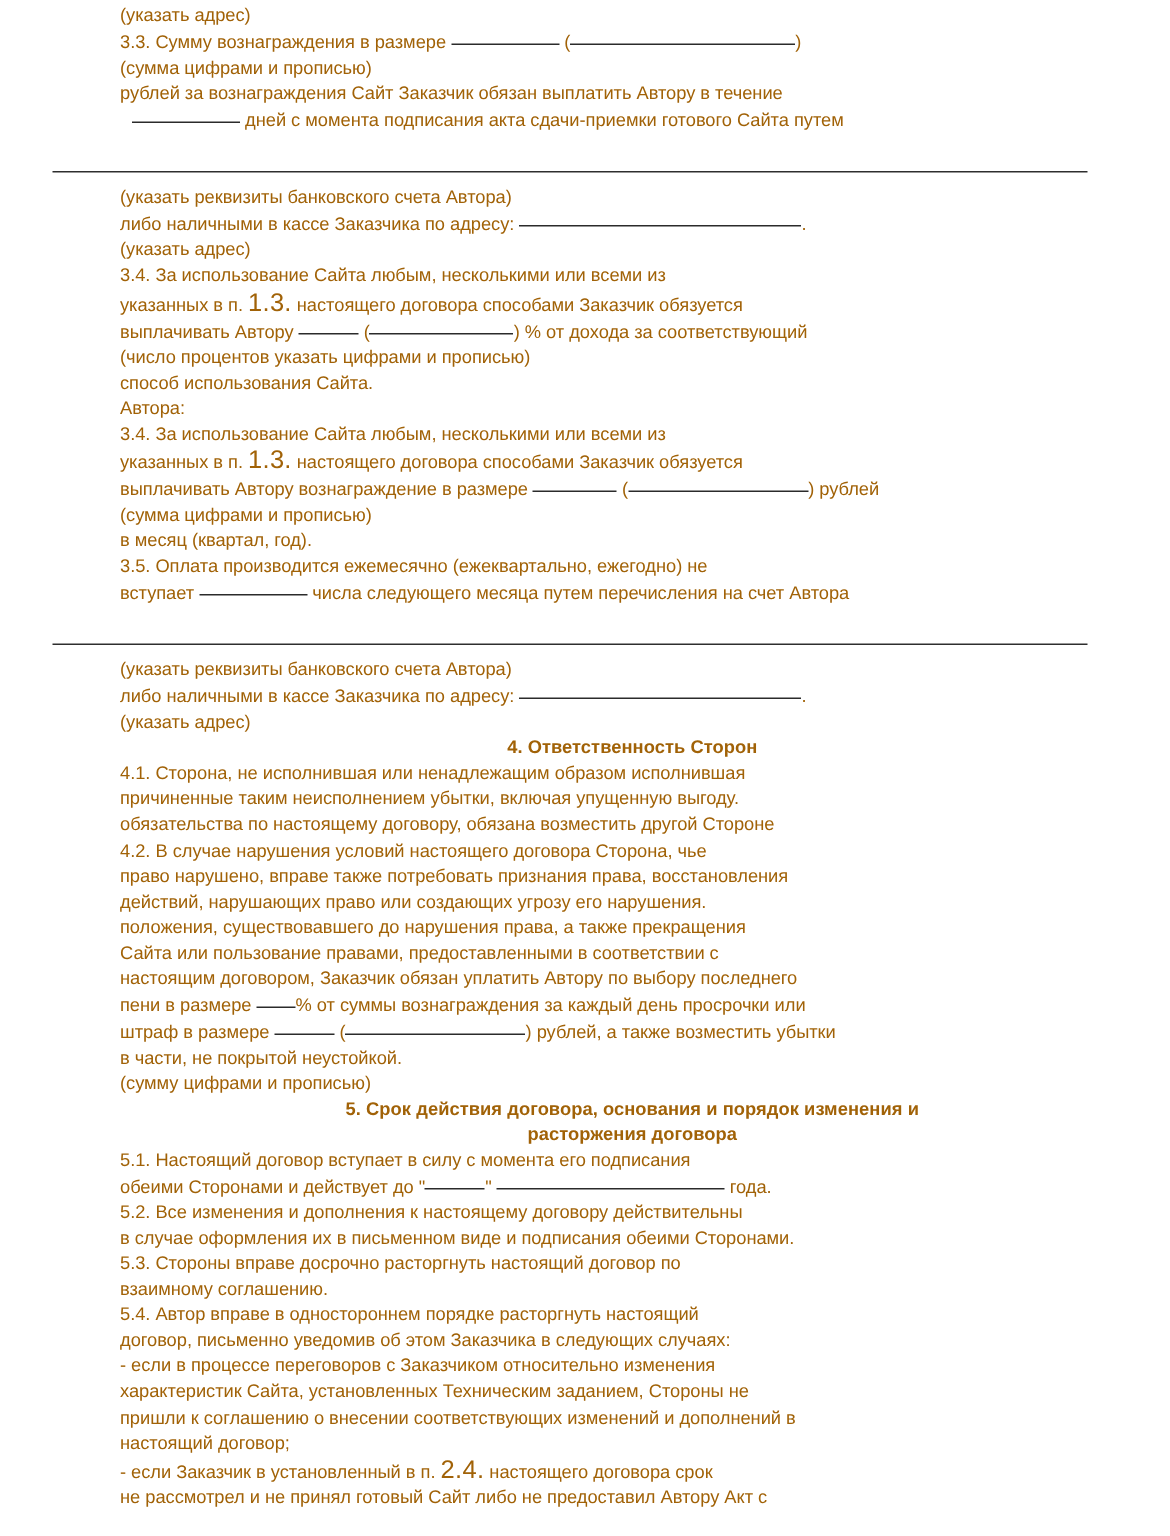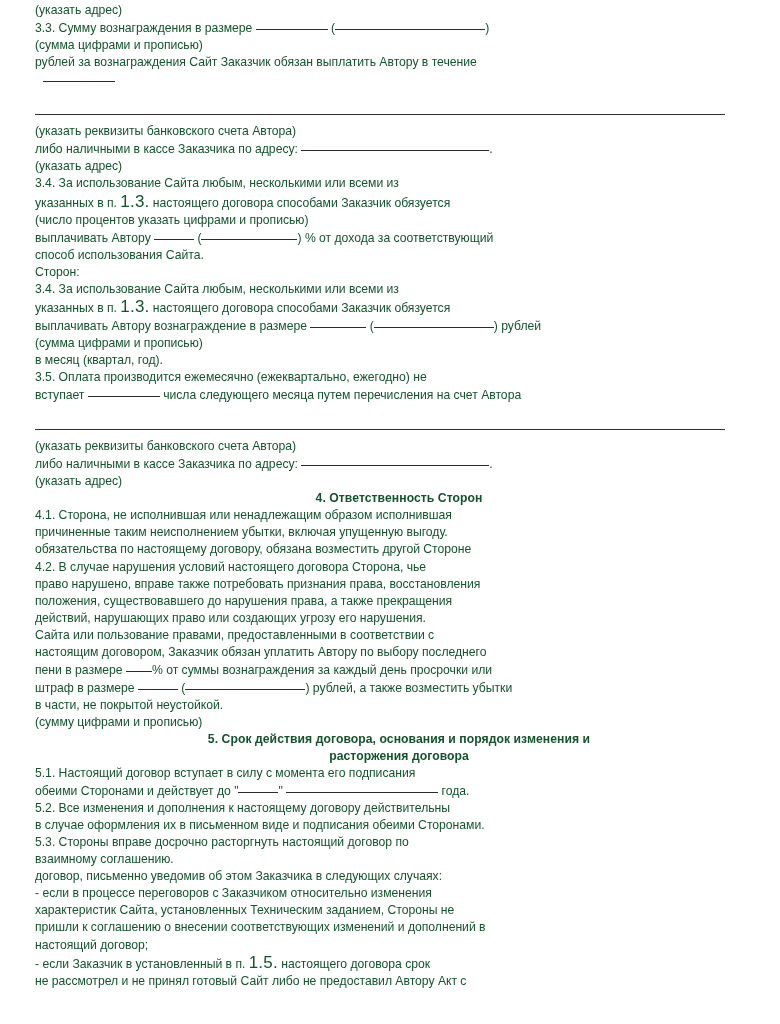--- a/index.html
+++ b/index.html
@@ -28,21 +28,22 @@
     position: absolute;
     left: 35px;
     top: 2px;
     width: 728px;
   }
   .ln {
     font-size: 12.2px;
     line-height: 17.05px;
     white-space: pre;
     letter-spacing: -0.02px;
-    color: #14532d;
+    color: #a16207;
+    margin-left: 45px;
   }
   .ln.bold {
     font-weight: bold;
     letter-spacing: 0.05px;
     text-align: center;
   }
   .ln.indent {
     padding-left: 8px;
   }
   
@@ -90,43 +91,43 @@
 <div id="page">
   <div class="doc-body">
 
     <div class="ln">(указать адрес)</div>
 
     <div class="ln"><span>3.3. Сумму вознаграждения в размере </span><span class="blank b-xl"></span><span> (</span><span class="blank b-ww"></span><span>)</span></div>
 
     <div class="ln">(сумма цифрами и прописью)</div>
     <div class="ln">рублей за вознаграждения Сайт Заказчик обязан выплатить Автору в течение</div>
 
-    <div class="ln indent"><span class="blank b-xl"></span></div>
+    <div class="ln indent"><span class="blank b-xl"></span><span> дней с момента подписания акта сдачи-приемки готового Сайта путем</span></div>
 
 
     <div class="spacer"></div>
     <div class="hr-row">
       <hr class="hr-line">
     </div>
 
     <div class="ln">(указать реквизиты банковского счета Автора)</div>
 
     <div class="ln"><span>либо наличными в кассе Заказчика по адресу: </span><span class="blank b-addr"></span><span>.</span></div>
 
     <div class="ln">(указать адрес)</div>
 
     <div class="ln">3.4. За использование Сайта любым, несколькими или всеми из</div>
 
     <div class="ln"><span>указанных в п. </span><span class="big-run">1.3.</span><span> настоящего договора способами Заказчик обязуется</span></div>
 
+    <div class="ln"><span>выплачивать Автору </span><span class="blank b-m"></span><span> (</span><span class="blank b-xxl"></span><span>) % от дохода за соответствующий</span></div>
+
     <div class="ln">(число процентов указать цифрами и прописью)</div>
-
-    <div class="ln"><span>выплачивать Автору </span><span class="blank b-m"></span><span> (</span><span class="blank b-xxl"></span><span>) % от дохода за соответствующий</span></div>
     <div class="ln">способ использования Сайта.</div>
-    <div class="ln">Сторон:</div>
+    <div class="ln">Автора:</div>
 
     <div class="ln">3.4. За использование Сайта любым, несколькими или всеми из</div>
 
     <div class="ln"><span>указанных в п. </span><span class="big-run">1.3.</span><span> настоящего договора способами Заказчик обязуется</span></div>
 
     <div class="ln"><span>выплачивать Автору вознаграждение в размере </span><span class="blank b-l"></span><span> (</span><span class="blank b-w"></span><span>) рублей</span></div>
 
     <div class="ln">(сумма цифрами и прописью)</div>
     <div class="ln">в месяц (квартал, год).</div>
 
@@ -144,22 +145,22 @@
     <div class="ln"><span>либо наличными в кассе Заказчика по адресу: </span><span class="blank b-addr"></span><span>.</span></div>
 
     <div class="ln">(указать адрес)</div>
 
     <div class="ln bold">4. Ответственность Сторон</div>
     <div class="ln">4.1. Сторона, не исполнившая или ненадлежащим образом исполнившая</div>
     <div class="ln">причиненные таким неисполнением убытки, включая упущенную выгоду.</div>
     <div class="ln">обязательства по настоящему договору, обязана возместить другой Стороне</div>
     <div class="ln">4.2. В случае нарушения условий настоящего договора Сторона, чье</div>
     <div class="ln">право нарушено, вправе также потребовать признания права, восстановления</div>
+    <div class="ln">действий, нарушающих право или создающих угрозу его нарушения.</div>
     <div class="ln">положения, существовавшего до нарушения права, а также прекращения</div>
-    <div class="ln">действий, нарушающих право или создающих угрозу его нарушения.</div>
     <div class="ln">Сайта или пользование правами, предоставленными в соответствии с</div>
     <div class="ln">настоящим договором, Заказчик обязан уплатить Автору по выбору последнего</div>
 
     <div class="ln"><span>пени в размере </span><span class="blank b-s"></span><span>% от суммы вознаграждения за каждый день просрочки или</span></div>
 
     <div class="ln"><span>штраф в размере </span><span class="blank b-m"></span><span> (</span><span class="blank b-w"></span><span>) рублей, а также возместить убытки</span></div>
 
     <div class="ln">в части, не покрытой неустойкой.</div>
     <div class="ln">(сумму цифрами и прописью)</div>
 
@@ -167,25 +168,26 @@
     <div class="ln bold">расторжения договора</div>
 
     <div class="ln">5.1. Настоящий договор вступает в силу с момента его подписания</div>
 
     <div class="ln"><span>обеими Сторонами и действует до "</span><span class="blank b-m"></span><span>" </span><span class="blank b-date"></span><span> года.</span></div>
 
     <div class="ln">5.2. Все изменения и дополнения к настоящему договору действительны</div>
     <div class="ln">в случае оформления их в письменном виде и подписания обеими Сторонами.</div>
     <div class="ln">5.3. Стороны вправе досрочно расторгнуть настоящий договор по</div>
     <div class="ln">взаимному соглашению.</div>
+    <div class="ln">5.4. Автор вправе в одностороннем порядке расторгнуть настоящий</div>
     <div class="ln">договор, письменно уведомив об этом Заказчика в следующих случаях:</div>
 
     <div class="ln">- если в процессе переговоров с Заказчиком относительно изменения</div>
     <div class="ln">характеристик Сайта, установленных Техническим заданием, Стороны не</div>
     <div class="ln">пришли к соглашению о внесении соответствующих изменений и дополнений в</div>
     <div class="ln">настоящий договор;</div>
 
-    <div class="ln"><span>- если Заказчик в установленный в п. </span><span class="big-run">1.5.</span><span> настоящего договора срок</span></div>
+    <div class="ln"><span>- если Заказчик в установленный в п. </span><span class="big-run">2.4.</span><span> настоящего договора срок</span></div>
 
     <div class="ln">не рассмотрел и не принял готовый Сайт либо не предоставил Автору Акт с</div>
 
   </div>
 </div>
 
 </body></html>

